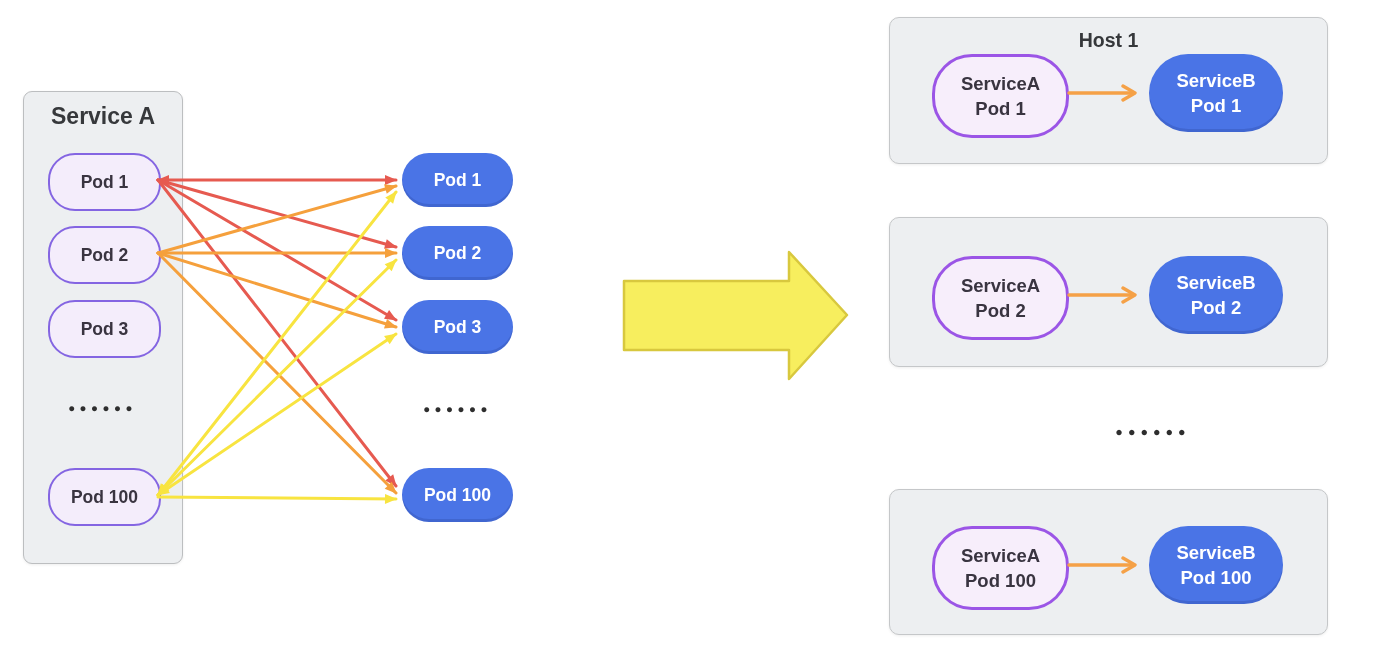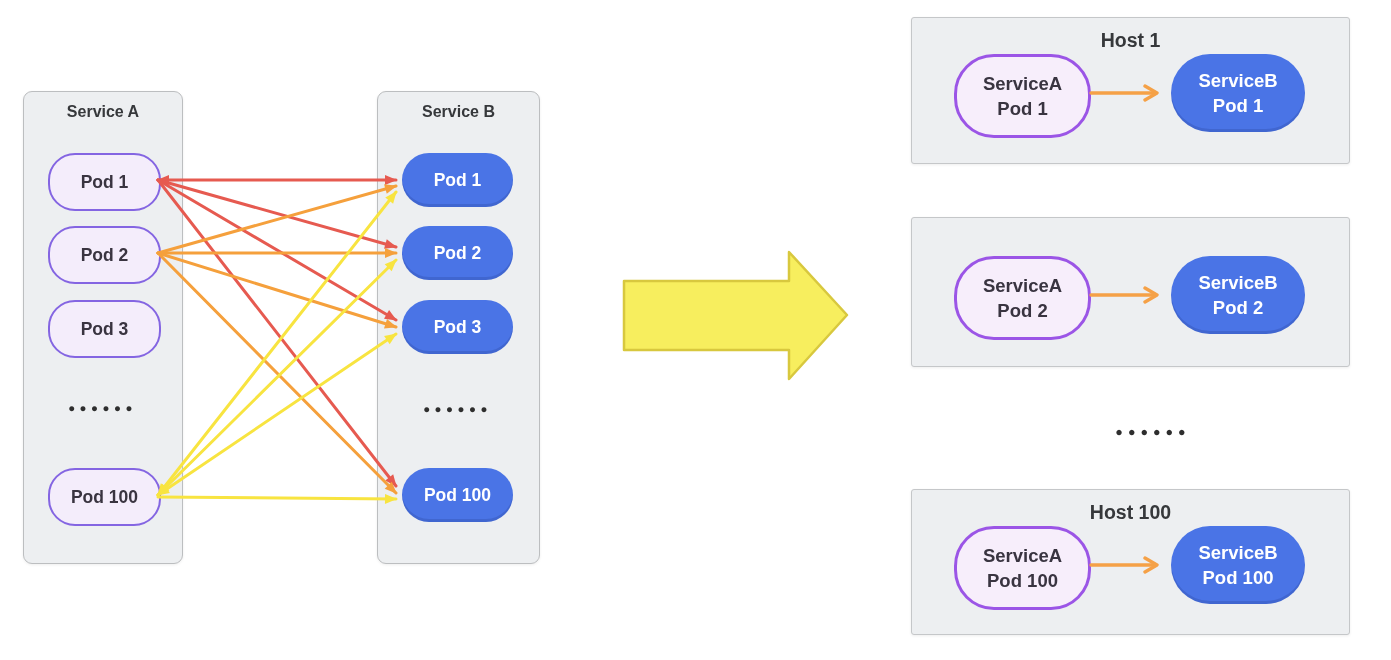--- a/index.html
+++ b/index.html
@@ -7,21 +7,21 @@
     position:relative;width:1391px;height:660px;overflow:hidden;background:#ffffff;
     font-family:"Liberation Sans","DejaVu Sans",sans-serif;color:#36383b;
   }
   
   .svc-box{
     position:absolute;background:#edeff1;border:1.6px solid #bcbec0;border-radius:9px;
     box-shadow:0 1px 3px rgba(0,0,0,.07);
   }
   .svc-title{
     position:absolute;left:0;right:0;top:11px;text-align:center;
-    font-size:16px;font-weight:bold;color:#36383b;
+    font-size:23px;font-weight:bold;color:#36383b;
   }
   .pod{
     position:absolute;display:flex;align-items:center;justify-content:center;
     font-size:17.5px;font-weight:bold;border-radius:27px;white-space:nowrap;
   }
   .pod-a{background:#f4edfb;border:2.6px solid #8465e2;color:#393440;}
   .pod-b{background:#4a74e6;color:#ffffff;box-shadow:inset 0 -3px 0 rgba(20,40,110,.18);}
   .dots{
     position:absolute;text-align:center;color:#2e2e2e;
     font-size:11.5px;letter-spacing:4.5px;line-height:16px;font-weight:bold;
@@ -30,22 +30,22 @@
   .edges-svg{position:absolute;left:0;top:0;pointer-events:none;}
   .edge{fill:none;stroke-width:3;stroke-linecap:round;}
   .edge-red{stroke:#e65a50;}
   .edge-orange{stroke:#f5a03c;}
   .edge-yellow{stroke:#f8e440;}
   
   .big-arrow-svg{position:absolute;left:618px;top:246px;pointer-events:none;}
   .big-arrow{fill:#f7ee5e;stroke:#d8c83e;stroke-width:2.5;stroke-linejoin:round;}
   
   .host-card{
-    position:absolute;left:911px;width:437px;background:#edeff1;
-    border:1.6px solid #c5c7c9;border-radius:3px;box-shadow:0 1px 3px rgba(0,0,0,.07);
+    position:absolute;left:889px;width:437px;background:#edeff1;
+    border:1.6px solid #c5c7c9;border-radius:10px;box-shadow:0 1px 3px rgba(0,0,0,.07);
   }
   .host-title{
     position:absolute;left:0;right:0;top:11px;text-align:center;
     font-size:19.5px;font-weight:bold;color:#36383b;
   }
   .hpod{
     position:absolute;top:36px;height:78px;display:flex;flex-direction:column;
     align-items:center;justify-content:center;font-size:18.5px;font-weight:bold;line-height:25px;
     white-space:nowrap;
   }
@@ -65,23 +65,20 @@
 
   <div class="svc-box" style="left:23px;top:91px;width:158px;height:471px">
     <div class="svc-title">Service A</div>
   </div>
   <div class="pod pod-a" style="left:48px;top:153px;width:109px;height:54px">Pod 1</div>
   <div class="pod pod-a" style="left:48px;top:226px;width:109px;height:54px">Pod 2</div>
   <div class="pod pod-a" style="left:48px;top:300px;width:109px;height:54px">Pod 3</div>
   <div class="dots" style="left:48px;top:400px;width:109px">●●●●●●</div>
   <div class="pod pod-a" style="left:48px;top:468px;width:109px;height:54px">Pod 100</div>
 
-  <div class="svc-box" style="left:377px;top:91px;width:161px;height:471px">
-    <div class="svc-title">Service B</div>
-  </div>
   <div class="pod pod-b" style="left:402px;top:153px;width:111px;height:54px">Pod 1</div>
   <div class="pod pod-b" style="left:402px;top:226px;width:111px;height:54px">Pod 2</div>
   <div class="pod pod-b" style="left:402px;top:300px;width:111px;height:54px">Pod 3</div>
   <div class="dots" style="left:402px;top:401px;width:111px">●●●●●●</div>
   <div class="pod pod-b" style="left:402px;top:468px;width:111px;height:54px">Pod 100</div>
 
   <svg class="edges-svg" width="1391" height="660" viewBox="0 0 1391 660">
     <defs>
       <marker id="mred" viewBox="0 0 14 12" refX="12" refY="6" markerWidth="14" markerHeight="12" markerUnits="userSpaceOnUse" orient="auto-start-reverse">
         <path d="M1,1 L13,6 L1,11 Z" fill="#e65a50"></path>
@@ -140,21 +137,20 @@
     </svg>
     <div class="hpod hpod-b" style="top:38px">
       <div>ServiceB</div>
       <div>Pod 2</div>
     </div>
   </div>
 
   <div class="host-dots">●●●●●●</div>
 
   <div class="host-card" style="top:489px;height:144px">
-    <div class="host-title">Host 100</div>
     <div class="hpod hpod-a">
       <div>ServiceA</div>
       <div>Pod 100</div>
     </div>
     <svg class="hpod-arrow" width="80" height="18" viewBox="0 0 80 18">
       <line class="harrow" x1="3" y1="9" x2="66" y2="9"></line>
       <polyline class="harrow" points="57,2 69,9 57,16"></polyline>
     </svg>
     <div class="hpod hpod-b">
       <div>ServiceB</div>

